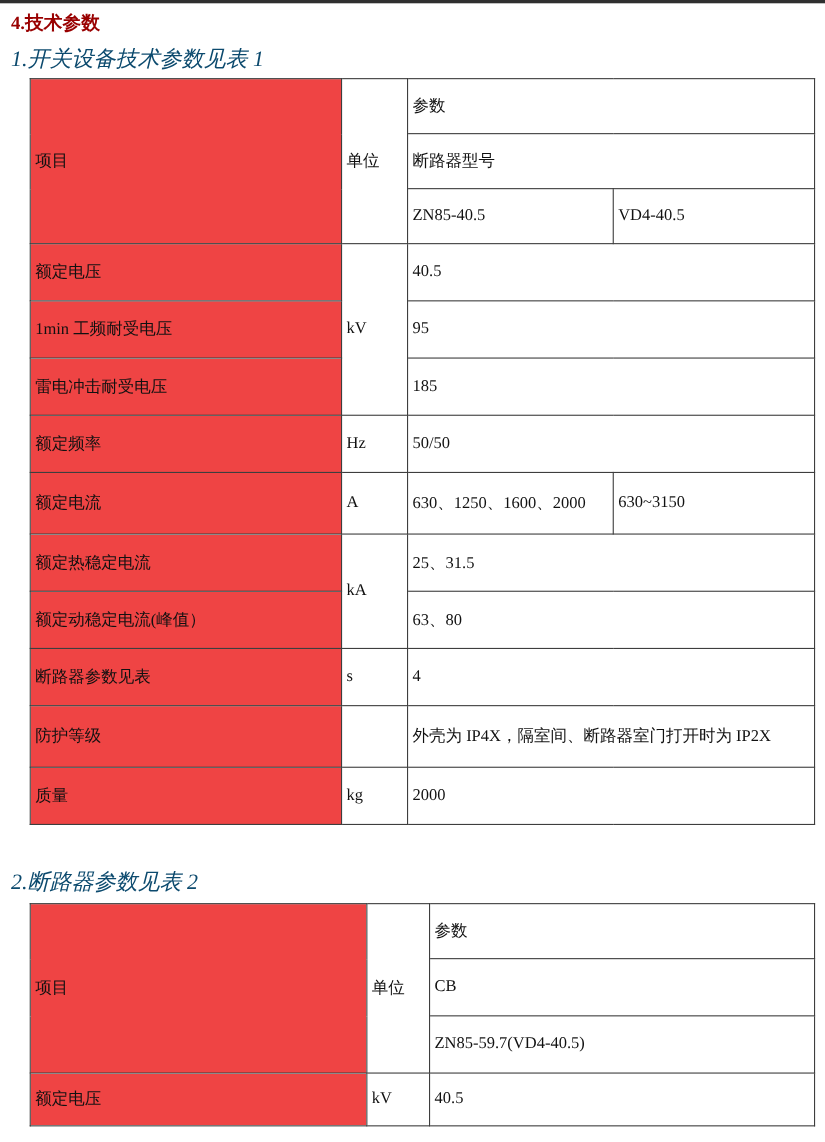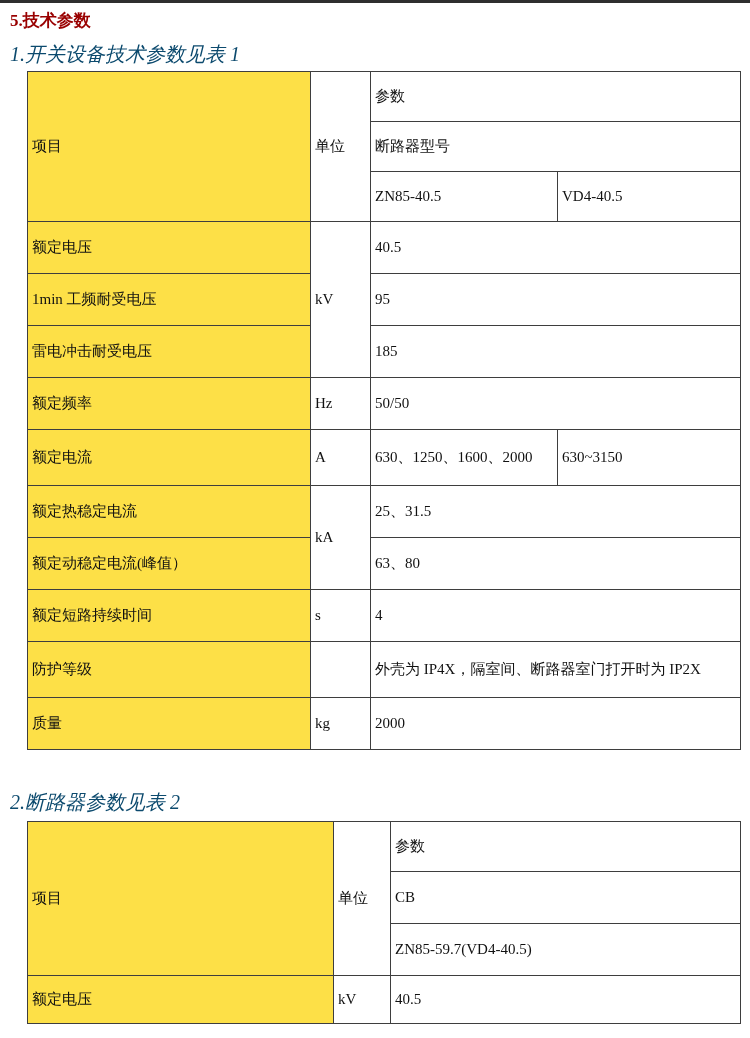--- a/index.html
+++ b/index.html
@@ -43,30 +43,30 @@
     border: 1.5px solid #3e3e3e;
     text-align: left;
     vertical-align: middle;
     font-size: 15px;
     padding: 2px 4px;
     overflow: hidden;
   }
   table.params tr { height: 52px; }
   table#table2 tr { height: 50px; }
 
-  td.pink { background: #fde047; font-family: Liberation Serif, serif; }
+  td.pink { background: #ef4444; font-family: Liberation Serif, serif; }
   td.left-cell { text-align: left; padding-left: 8px; }
   td.small-text { font-size: 13px; }
 </style>
 </head>
 <body>
 
 <div class="top-rule"></div>
 
-<div class="page-title">5.技术参数</div>
+<div class="page-title">4.技术参数</div>
 
 <div class="section-label first">1.开关设备技术参数见表 1</div>
 
 <table class="params" id="table1">
   <colgroup>
     <col style="width:283px">
     <col style="width:60px">
     <col style="width:187px">
     <col style="width:183px">
   </colgroup>
@@ -110,21 +110,21 @@
   <tr>
     <td class="pink">额定热稳定电流</td>
     <td rowspan="2">kA</td>
     <td colspan="2">25、31.5</td>
   </tr>
   <tr>
     <td class="pink">额定动稳定电流(峰值）</td>
     <td colspan="2">63、80</td>
   </tr>
   <tr>
-    <td class="pink">额定短路持续时间</td>
+    <td class="pink">断路器参数见表</td>
     <td>s</td>
     <td colspan="2">4</td>
   </tr>
   <tr style="height:56px">
     <td class="pink">防护等级</td>
     <td></td>
     <td colspan="2" class="left-cell">外壳为 IP4X，隔室间、断路器室门打开时为 IP2X</td>
   </tr>
   <tr>
     <td class="pink">质量</td>

